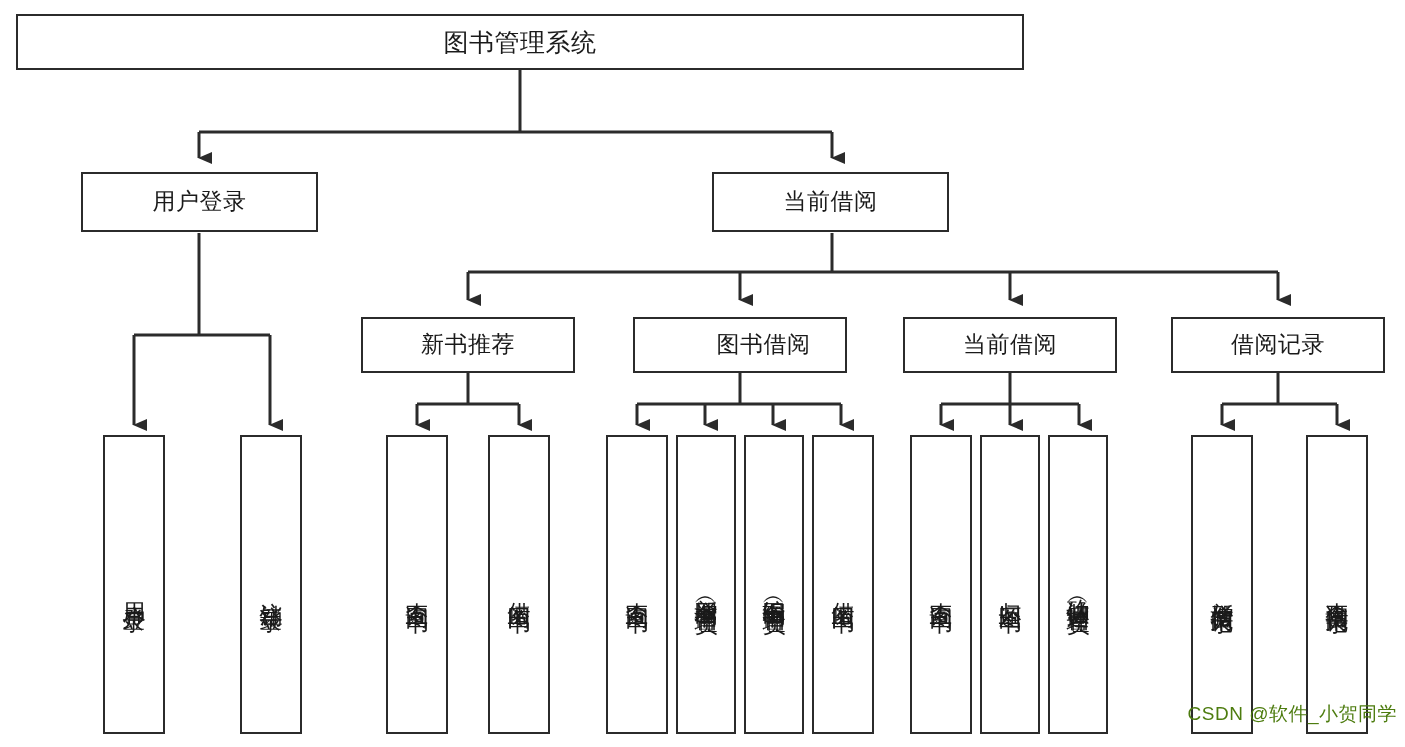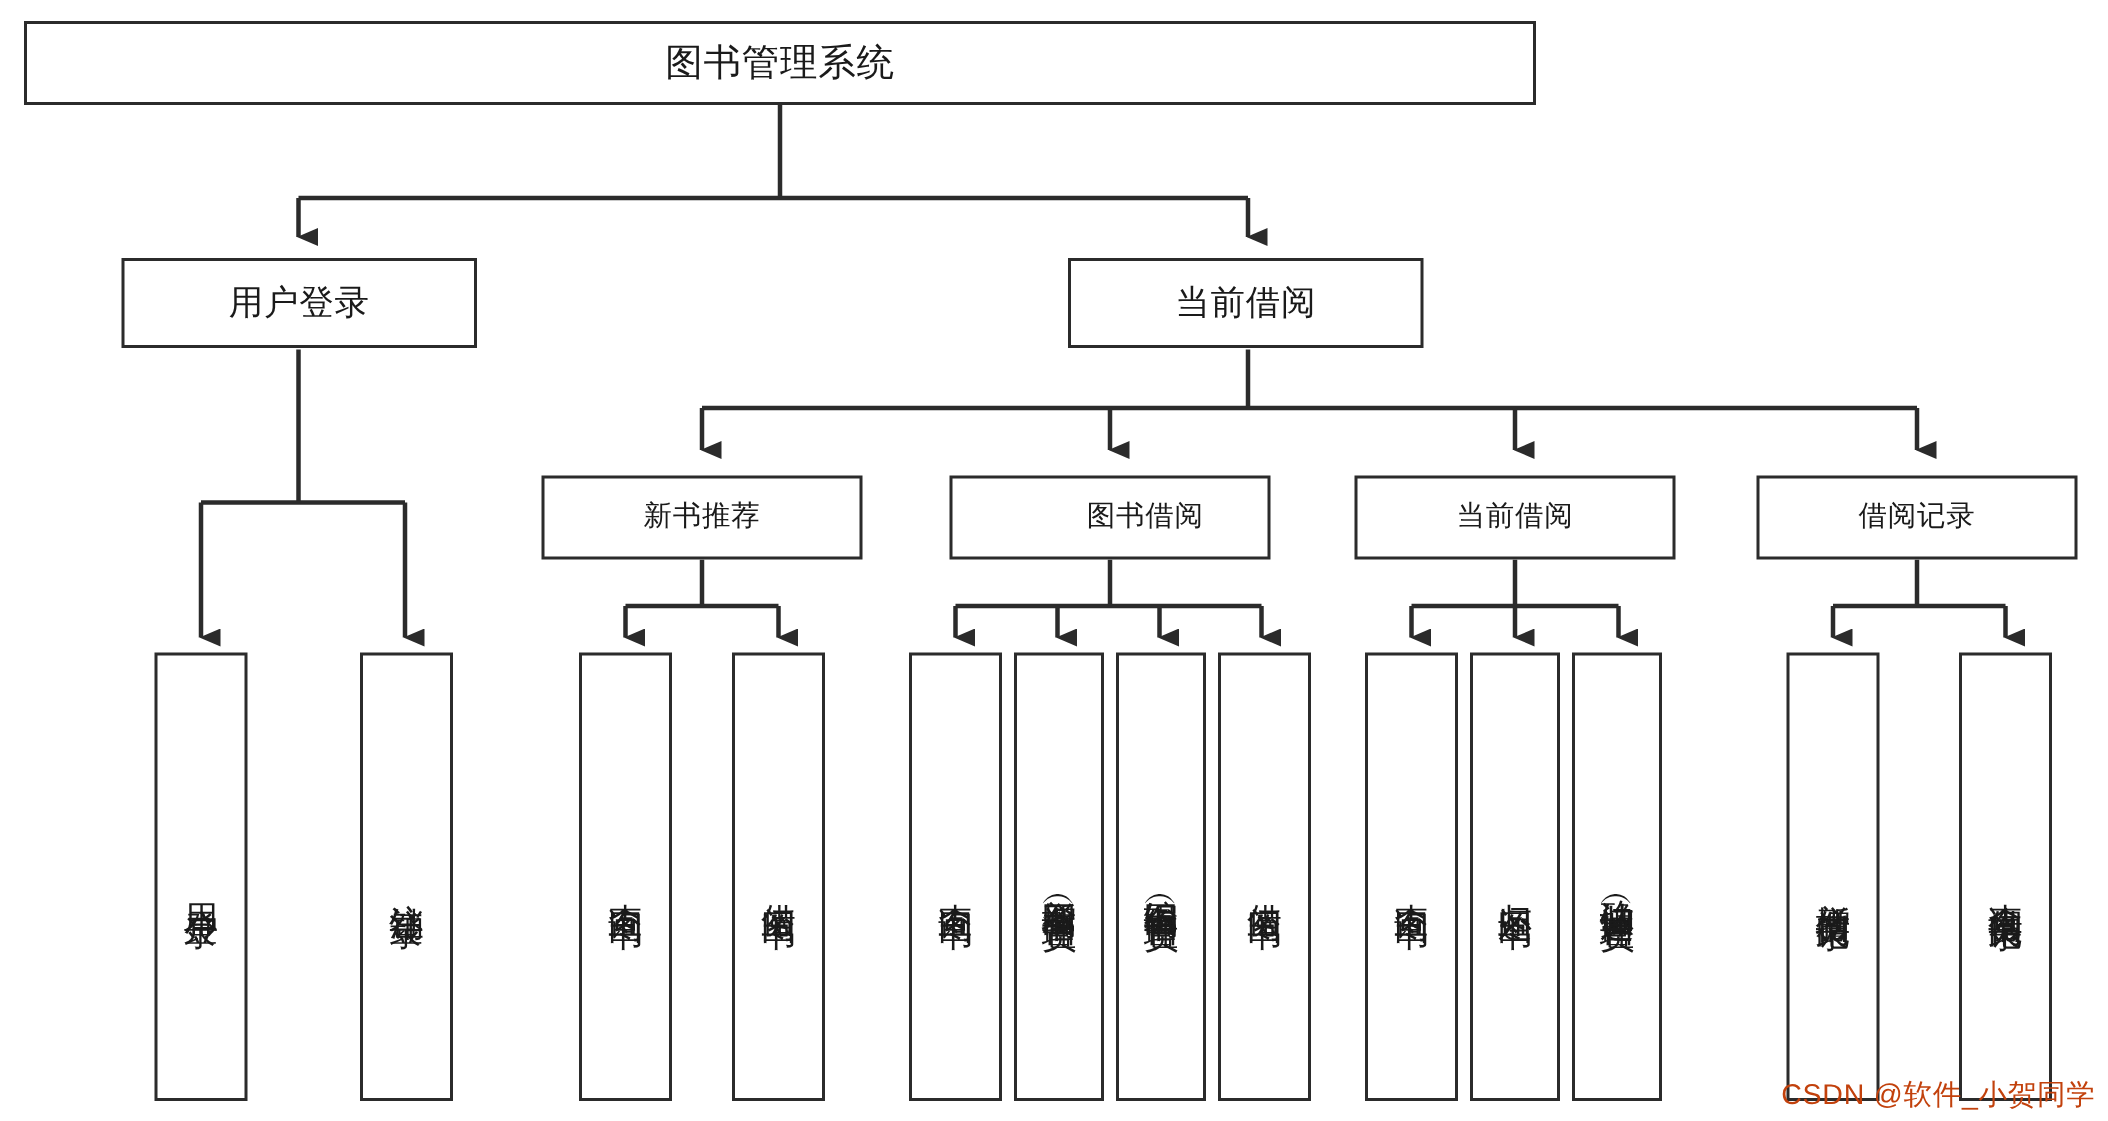--- a/index.html
+++ b/index.html
@@ -43,21 +43,21 @@
   }
   
   .lvl0 {
     font-size: 25px;
   }
   
   .lvl1 {
     font-size: 23px;
   }
   .lvl2 {
-    font-size: 19px;
+    font-size: 23px;
   }
   
   .leaf {
     font-size: 23px;
     align-items: center;
     justify-content: center;
     padding-top: 10px;
   }
   .leaf .label {
     writing-mode: vertical-rl;
@@ -66,23 +66,23 @@
     letter-spacing: 3px;
     white-space: nowrap;
     margin: 0 auto;
   }
   .leaf.tall .label {
     letter-spacing: 2px;
   }
   #watermark {
     position: absolute;
     right: 8px;
-    bottom: 4px;
+    bottom: 20px;
     font-size: 19px;
-    color: #c2410c;
+    color: #4d7c0f;
     letter-spacing: 0.5px;
     white-space: nowrap;
   }
 </style>
 </head>
 <body>
 
 <div id="canvas">
 
   <svg id="wires" viewBox="0 0 1405 747" width="1405" height="747" xmlns="http://www.w3.org/2000/svg">

